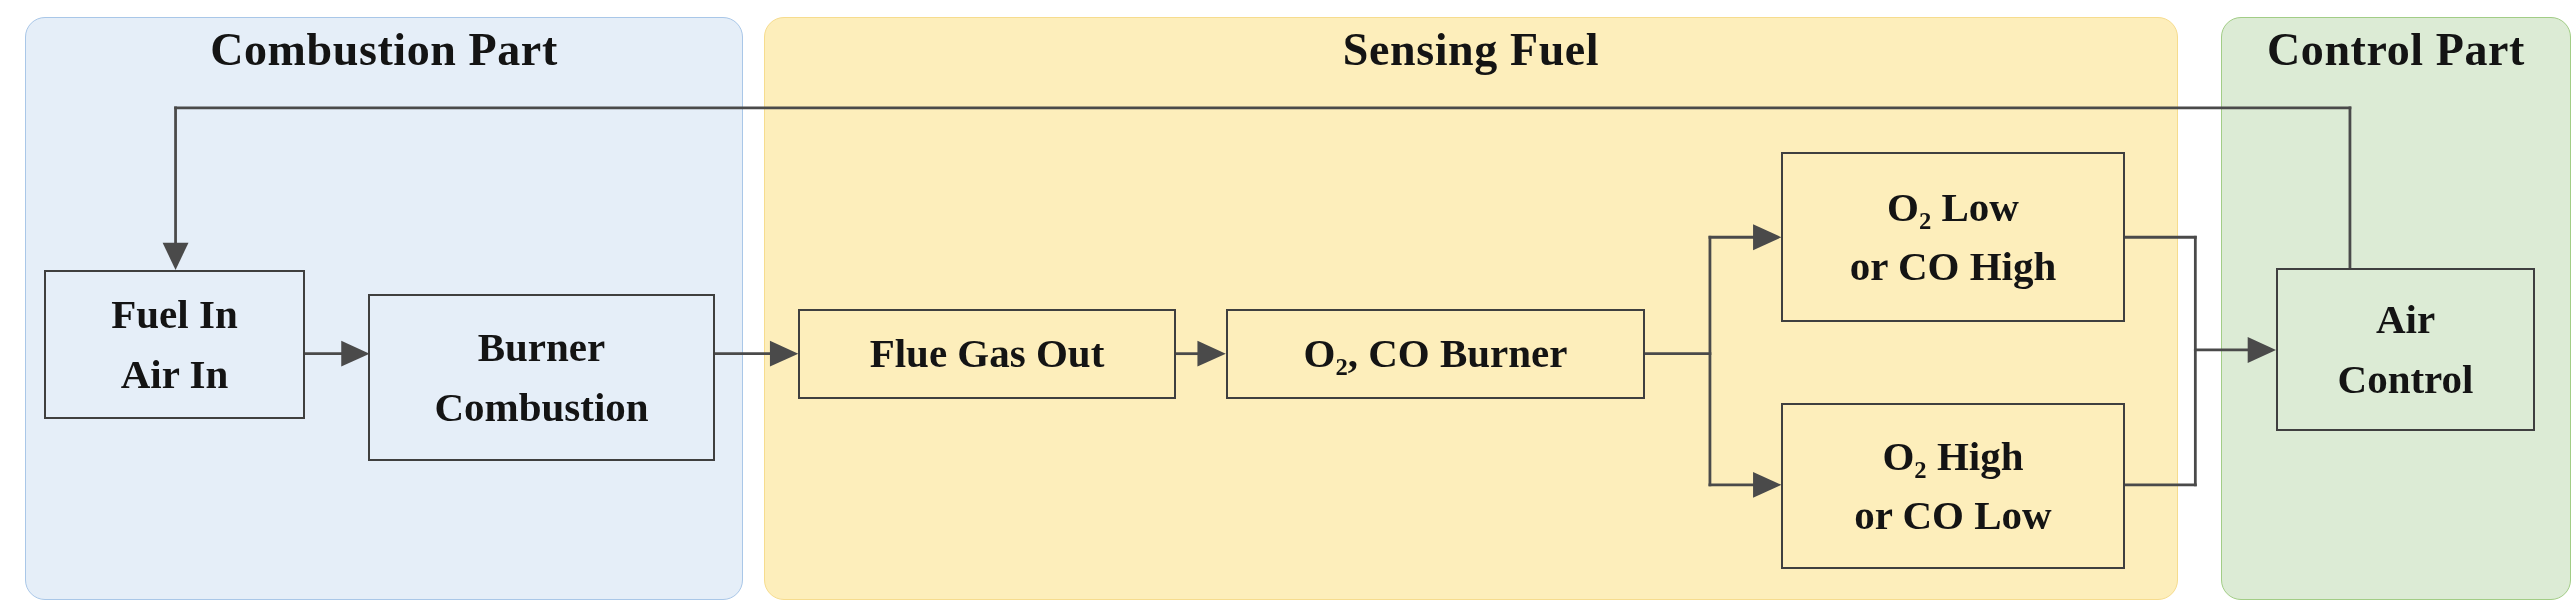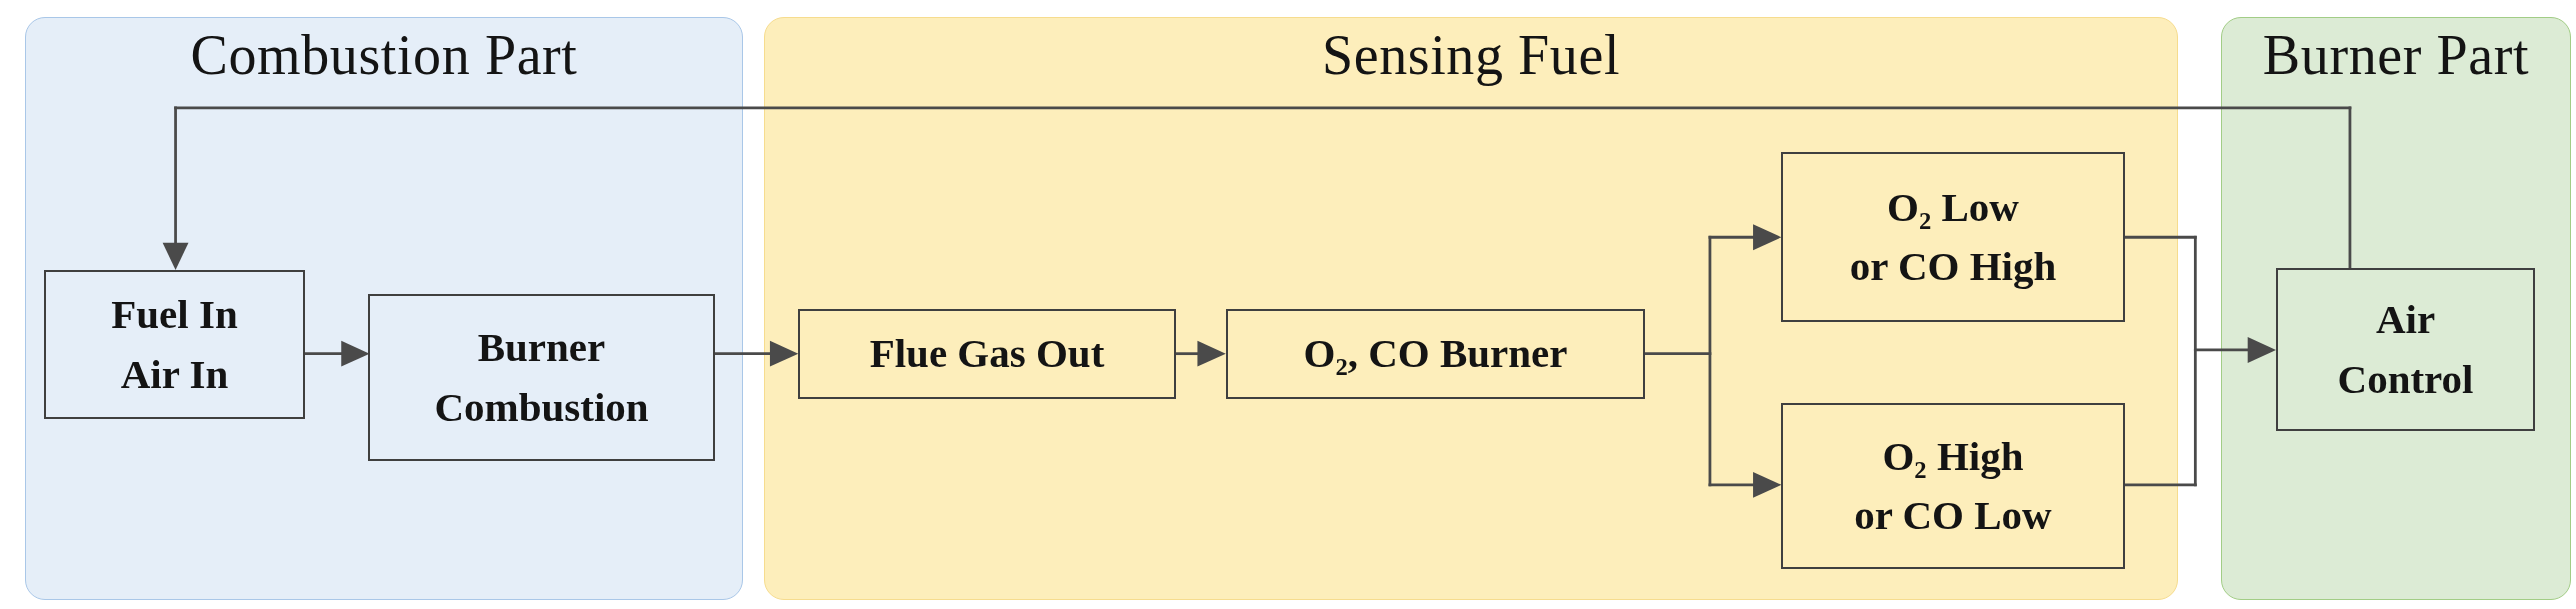--- a/index.html
+++ b/index.html
@@ -35,22 +35,22 @@
   .panel-control {
     left: 2221px; top: 17px; width: 350px; height: 583px;
     background: var(--control-fill);
     border-color: var(--control-border);
   }
   .panel-title {
     position: absolute;
     top: 5px; left: 0; right: 0;
     margin: 0;
     text-align: center;
-    font-size: 56px;
-    font-weight: 400;
+    font-size: 46px;
+    font-weight: 700;
     letter-spacing: 0.6px;
     white-space: nowrap;
   }
 
   
   svg.wires {
     position: absolute;
     left: 0; top: 0;
     width: 2576px; height: 610px;
   }
@@ -98,21 +98,21 @@
 
 <div class="stage">
 
   <section class="panel panel-combustion">
     <h2 class="panel-title">Combustion Part</h2>
   </section>
   <section class="panel panel-sensing">
     <h2 class="panel-title">Sensing Fuel</h2>
   </section>
   <section class="panel panel-control">
-    <h2 class="panel-title">Burner Part</h2>
+    <h2 class="panel-title">Control Part</h2>
   </section>
 
   <svg class="wires" viewBox="0 0 4182 990">
 
     <line class="wire" x1="496" y1="574" x2="556" y2="574"></line>
     <polygon class="head" points="554,553 600,574 554,595"></polygon>
 
     <line class="wire" x1="1162" y1="574" x2="1252" y2="574"></line>
     <polygon class="head" points="1250,553 1296,574 1250,595"></polygon>
 

